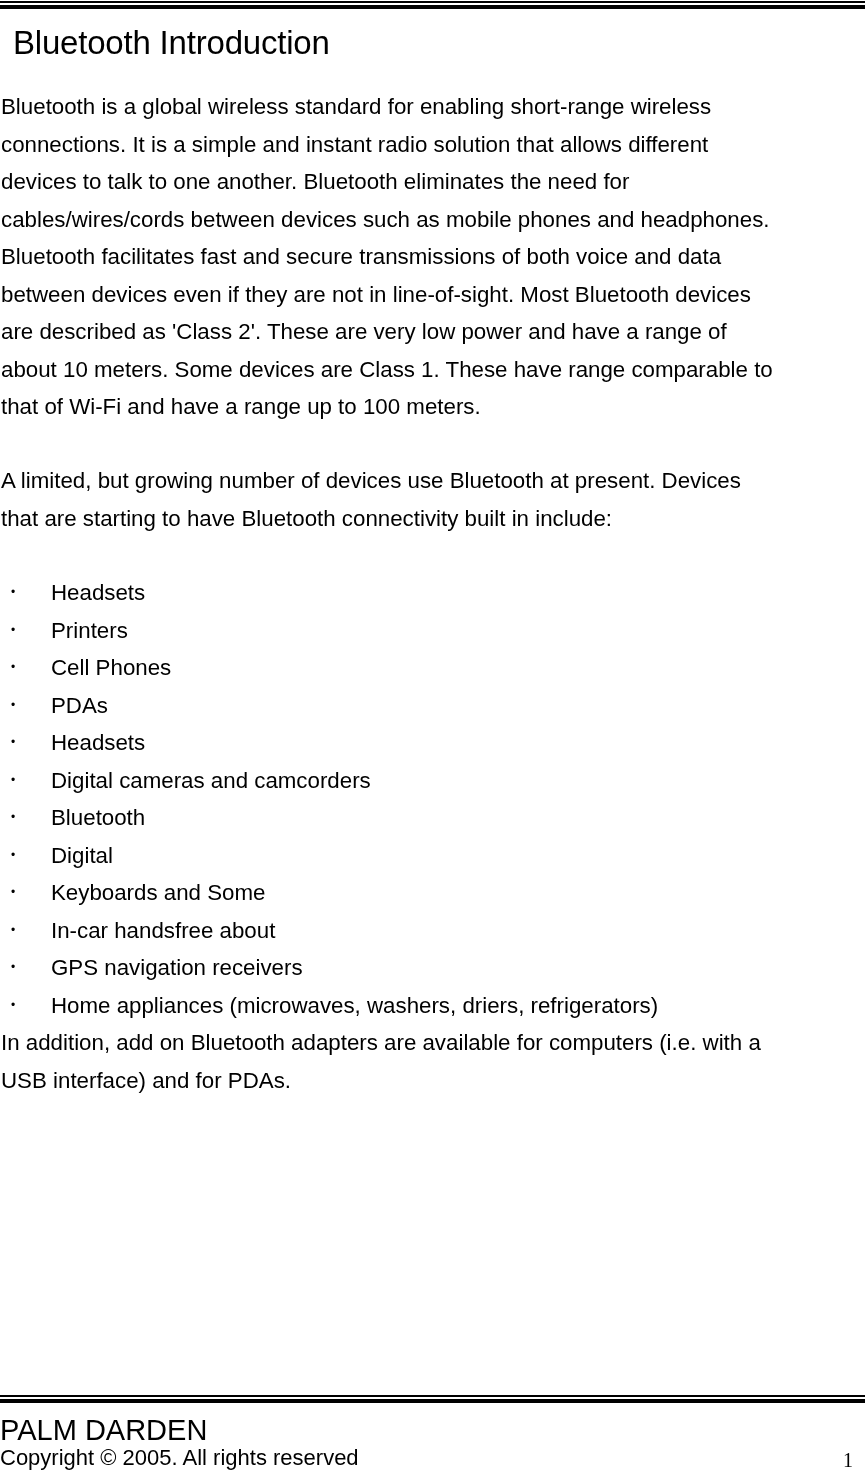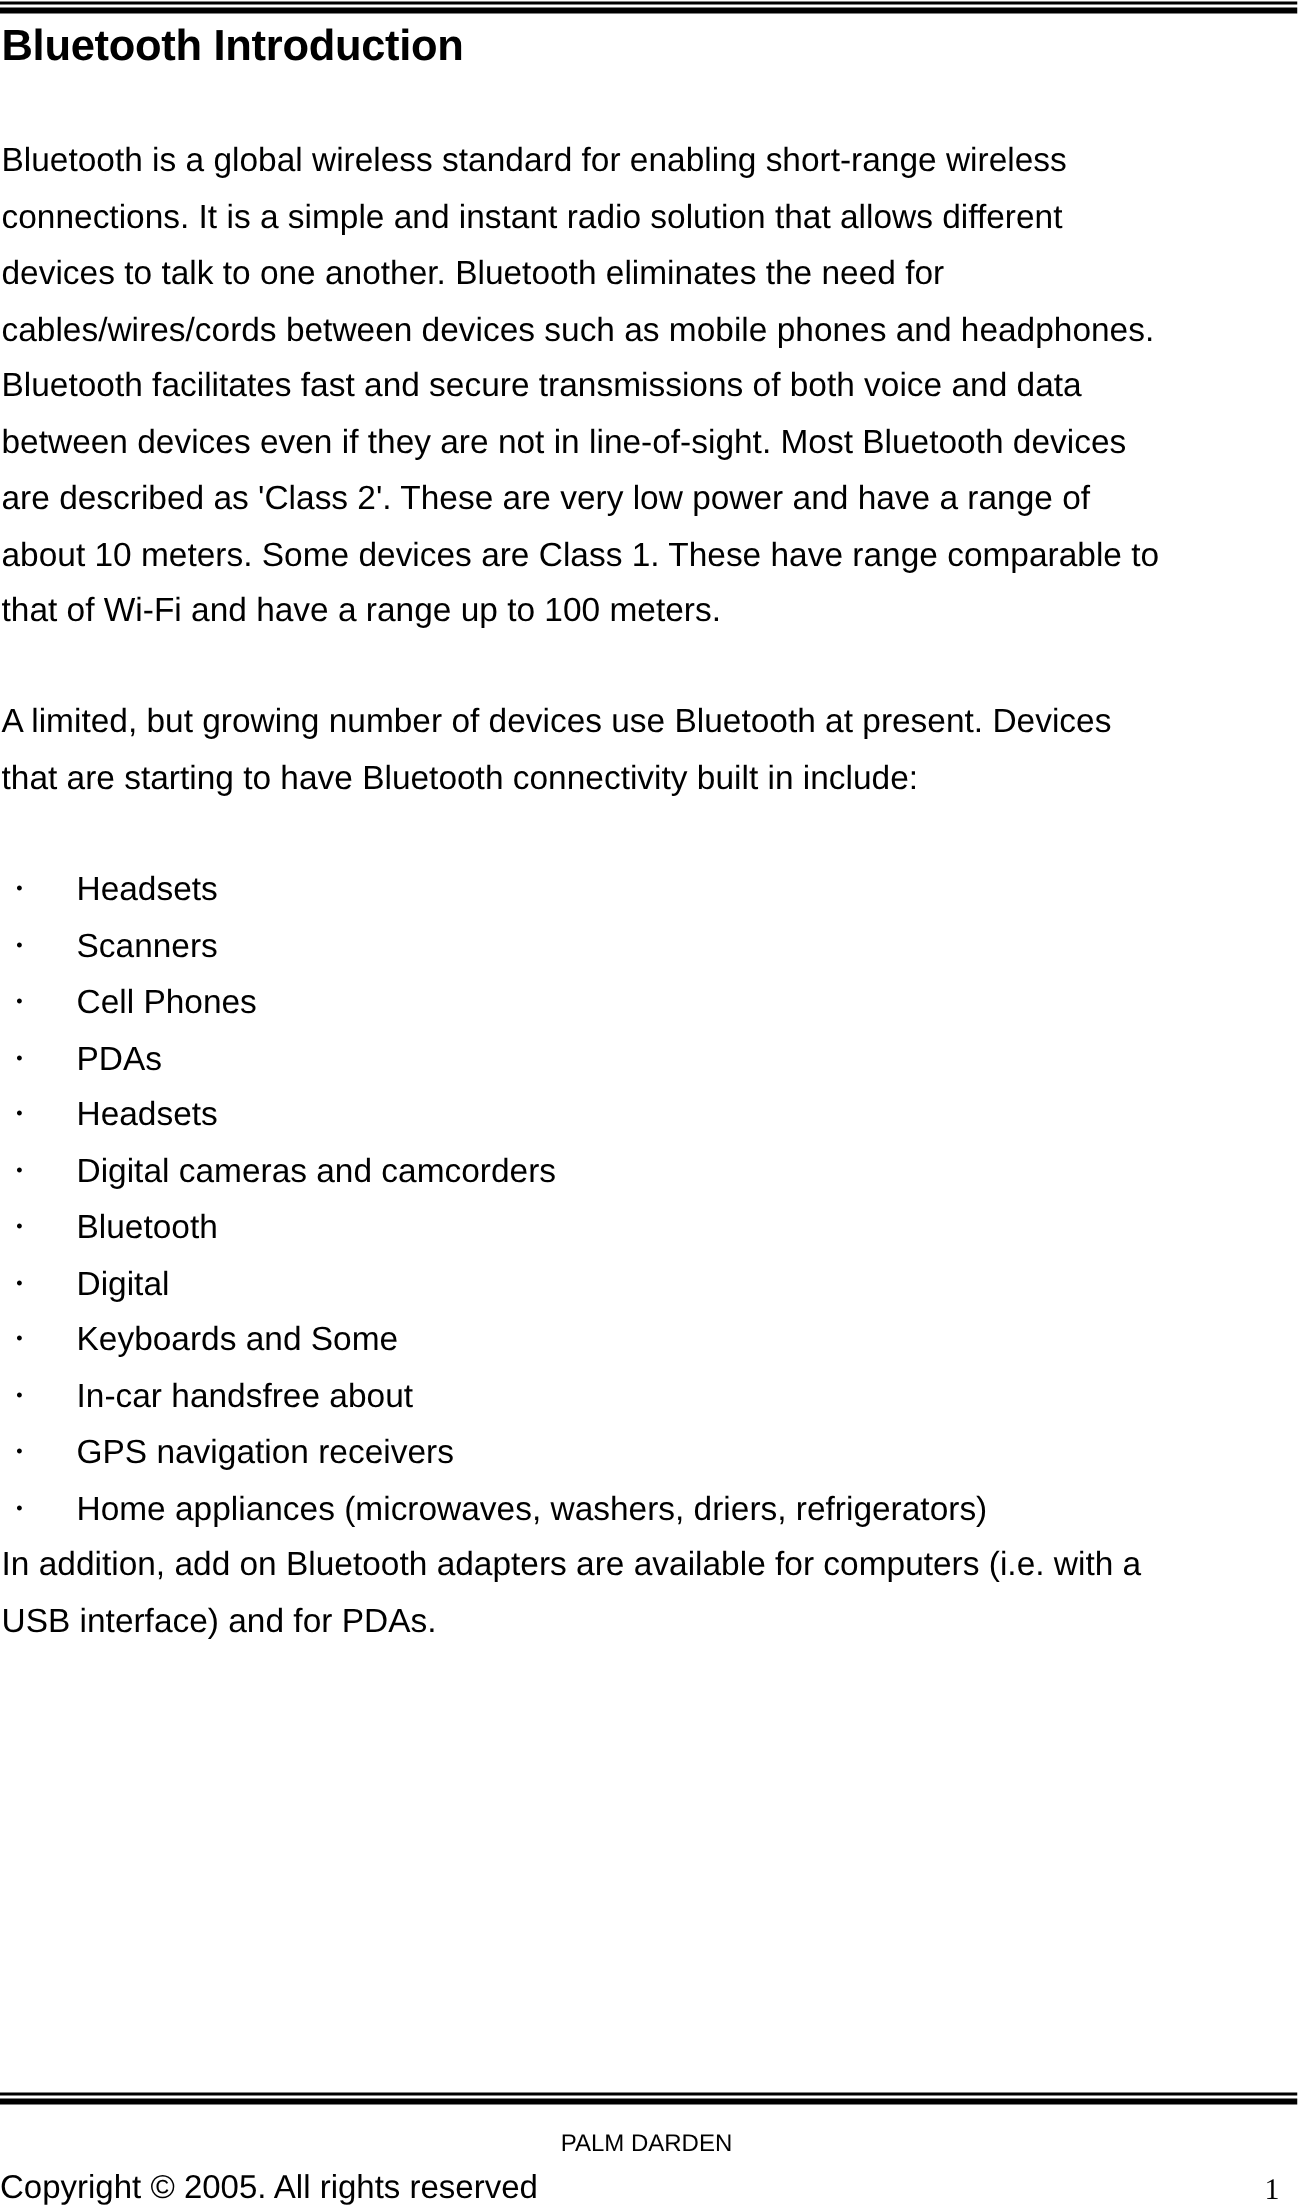--- a/index.html
+++ b/index.html
@@ -1,31 +1,31 @@
 <!DOCTYPE html>
 <html><head>
 <meta charset="utf-8">
 <style>
   html, body { margin: 0; padding: 0; background: #ffffff; }
   body { width: 865px; height: 1474px; position: relative; overflow: hidden; font-family: "Liberation Sans", sans-serif; color: #000; }
   .rule-top-thin { position: absolute; left: 0; top: 1px; width: 865px; height: 2px; background: #000; }
   .rule-top-thick { position: absolute; left: 0; top: 5px; width: 865px; height: 4px; background: #000; }
-  .title { position: absolute; left: 1px; top: 9px; font-size: 29px; font-weight: bold; line-height: 44px; letter-spacing: -0.2px; margin: 0; }
+  .title { position: absolute; left: 1px; top: 9px; font-size: 33px; font-weight: normal; line-height: 44px; letter-spacing: -0.2px; margin: 12px; }
   .para { position: absolute; left: 1px; width: 866px; font-size: 22.3px; line-height: 37.5px; margin: 0; white-space: nowrap; }
   .para .line { display: block; height: 37.5px; }
   .p1 { top: 88px; }
   .p2 { top: 462px; }
   .bullets { position: absolute; left: 0; top: 574px; margin: 0; padding: 0; list-style: none; }
   .bullets li { height: 37.5px; line-height: 37.5px; font-size: 22.3px; position: relative; white-space: nowrap; }
   .bullets .dot { position: absolute; left: 8px; top: 0; font-size: 12px; width: 10px; text-align: center; }
   .bullets .txt { position: absolute; left: 51px; top: 0; }
   .p3 { top: 1024px; }
   .rule-bot-thin { position: absolute; left: 0; top: 1395px; width: 865px; height: 2px; background: #000; }
   .rule-bot-thick { position: absolute; left: 0; top: 1399px; width: 865px; height: 4px; background: #000; }
-  .footer-name { position: absolute; left: 0; width: 830px; top: 1416px; text-align: center; font-size: 16px; line-height: 28px; padding-left: 16px; }
+  .footer-name { position: absolute; left: 0; width: 830px; top: 1416px; text-align: left; font-size: 29px; line-height: 28px; }
   .footer-copy { position: absolute; left: 0; width: 830px; top: 1444px; font-size: 22px; line-height: 28px; }
   .page-num { position: absolute; left: 843px; top: 1448px; font-family: "Liberation Serif", serif; font-size: 20px; line-height: 24px; }
 </style>
 </head>
 <body>
 
 <div class="rule-top-thin"></div>
 <div class="rule-top-thick"></div>
 
 <h1 class="title">Bluetooth Introduction</h1>
@@ -47,21 +47,21 @@
   <span class="line">that are starting to have Bluetooth connectivity built in include:</span>
 </div>
 
 <ul class="bullets">
   <li>
       <span class="dot">•</span>
       <span class="txt">Headsets</span>
     </li>
   <li>
       <span class="dot">•</span>
-      <span class="txt">Scanners</span>
+      <span class="txt">Printers</span>
     </li>
   <li>
       <span class="dot">•</span>
       <span class="txt">Cell Phones</span>
     </li>
   <li>
       <span class="dot">•</span>
       <span class="txt">PDAs</span>
     </li>
   <li>

